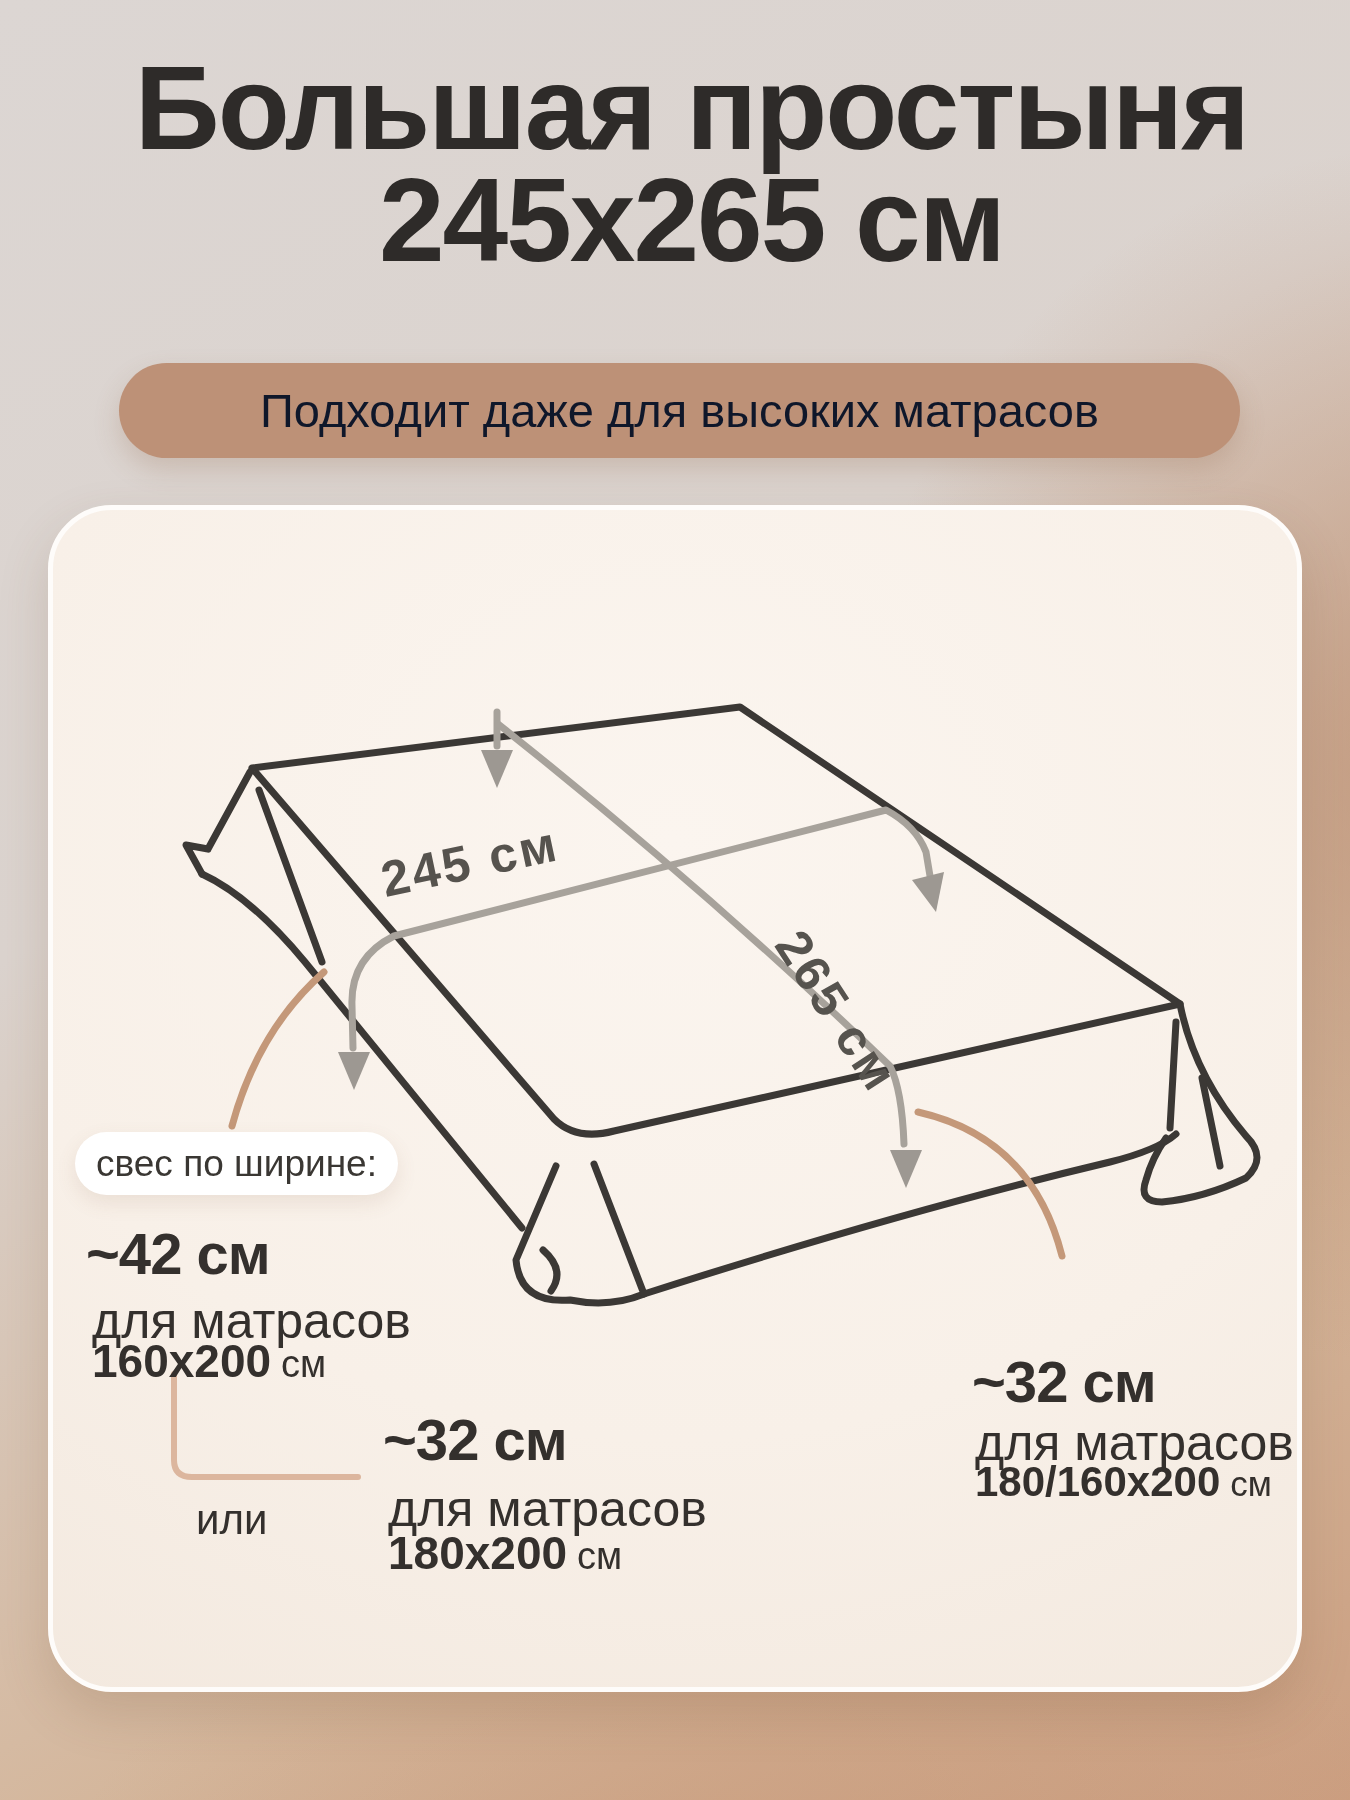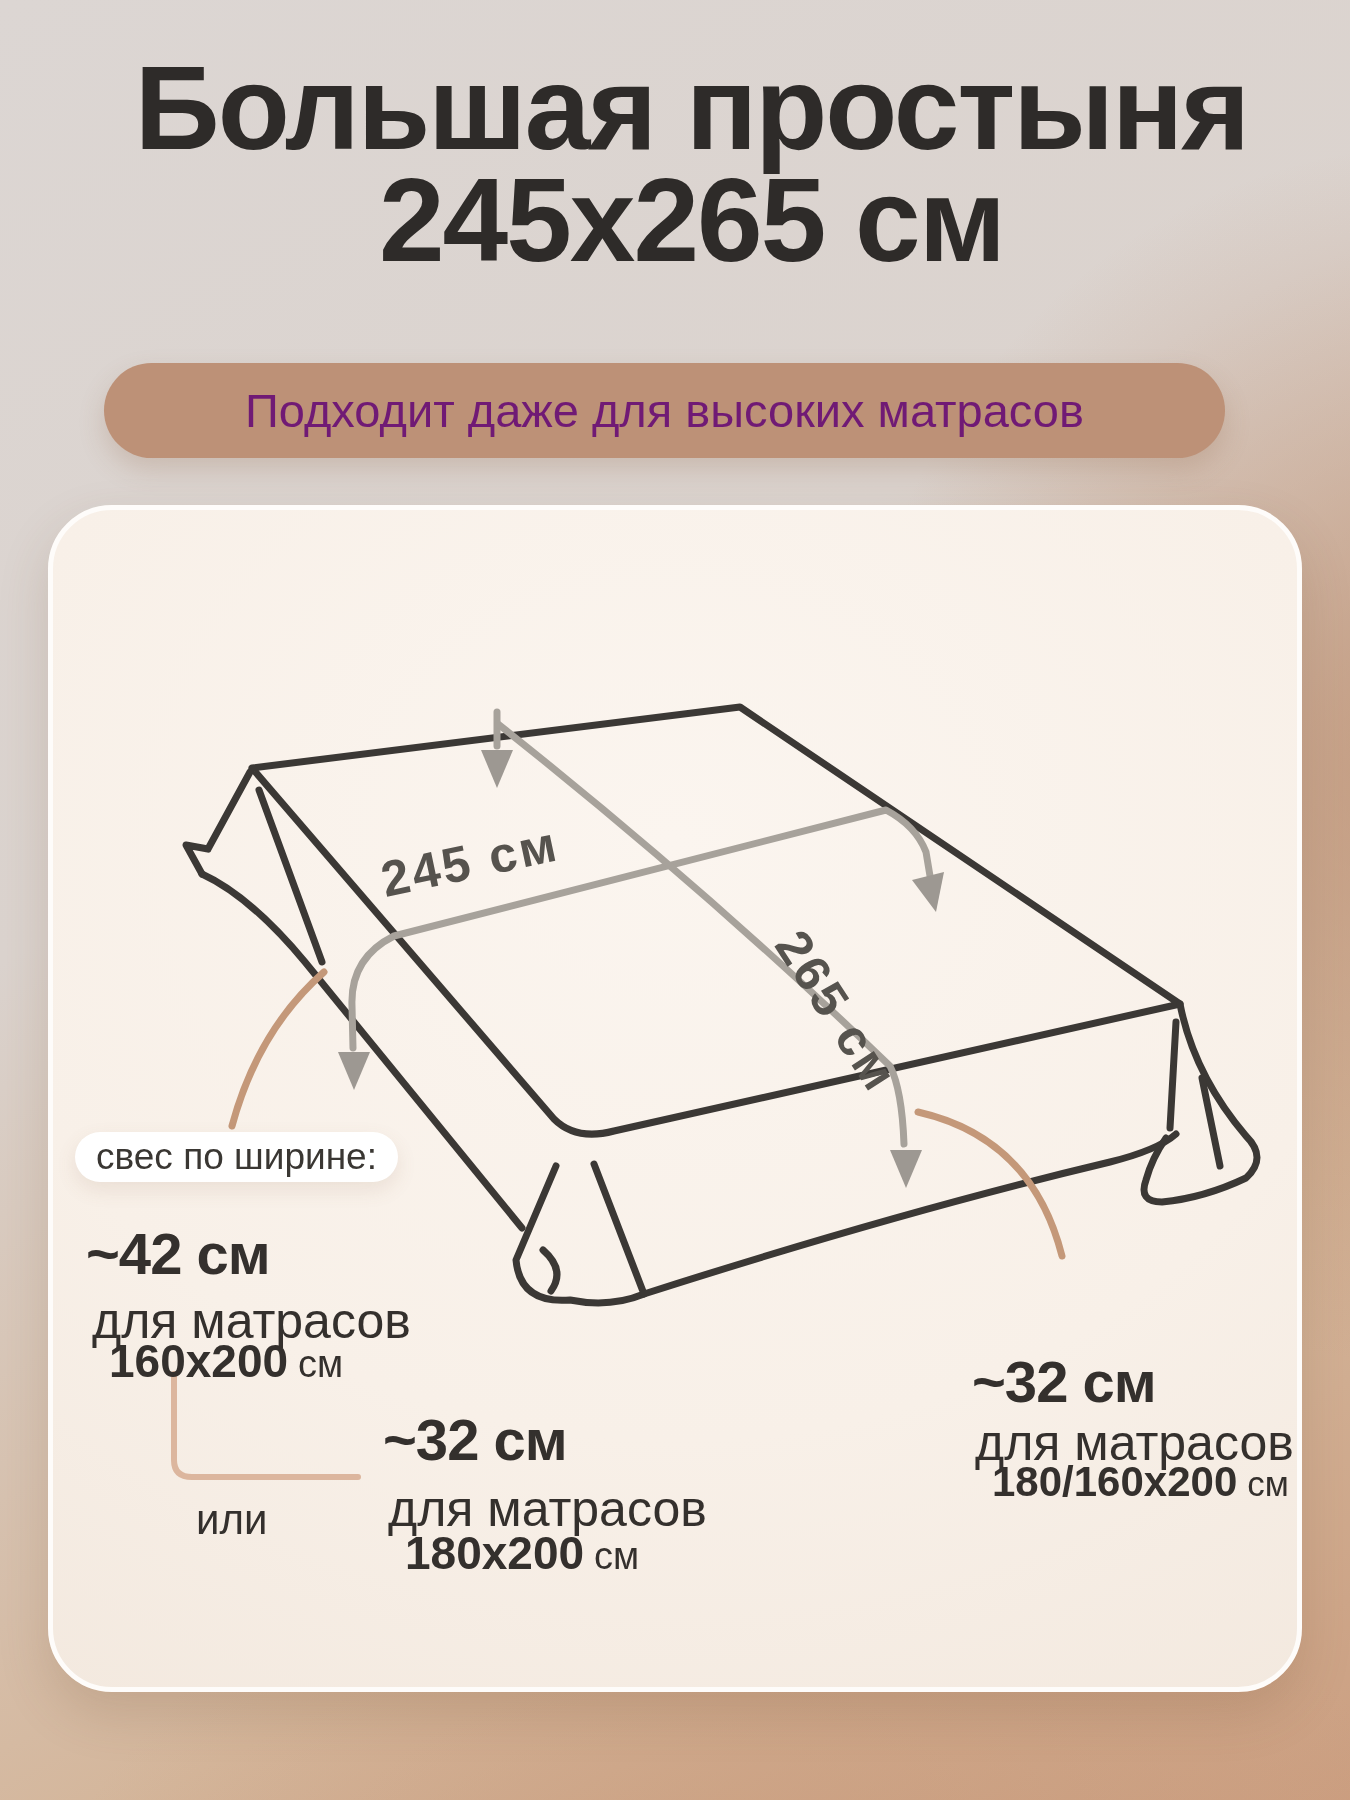--- a/index.html
+++ b/index.html
@@ -10,45 +10,45 @@
       radial-gradient(70% 55% at 105% 42%, rgba(183,130,97,.62) 0%, rgba(183,130,97,0) 62%),
       radial-gradient(85% 55% at 55% 118%, rgba(196,144,110,.55) 0%, rgba(196,144,110,0) 66%),
       linear-gradient(152deg,#dcd6d3 0%,#dbd3ce 38%,#d4b69b 74%,#cb9e80 100%);
     padding-left: 33px;
   }
   .title{
     position:absolute;top:52px;left:0;width:100%;text-align:center;
     font-size:118px;line-height:112px;font-weight:700;letter-spacing:-2px;color:#2e2b29;
   }
   .badge{
-    position:absolute;left:104px;top:363px;width:1121px;height:95px;border-radius:48px;
-    background:#bd9177;color:#701a75;font-size:47px;font-weight:400;
+    position:absolute;left:119px;top:363px;width:1121px;height:95px;border-radius:48px;
+    background:#bd9177;color:#0f172a;font-size:47px;font-weight:400;
     display:flex;align-items:center;justify-content:center;
     box-shadow:0 12px 26px rgba(140,95,65,.22);
   }
   .card{
     position:absolute;left:48px;top:505px;width:1254px;height:1187px;border-radius:64px;
     background:radial-gradient(95% 85% at 50% 28%, #fbf5ef 0%, #f8f0e8 60%, #f3e9df 100%);
     border:5px solid #fefcfa;box-sizing:border-box;
     box-shadow:0 22px 50px rgba(110,75,50,.18);
   }
   svg.overlay{position:absolute;left:0;top:0;}
   .dim{position:absolute;font-weight:700;color:#56534e;letter-spacing:3px;white-space:nowrap;}
   .dim-245{left:376px;top:852px;font-size:50px;transform:rotate(-12deg);transform-origin:left top;}
   .dim-265{left:812px;top:920px;font-size:50px;transform:rotate(57deg);transform-origin:left top;}
   .pill{
     position:absolute;background:#ffffff;border-radius:32px;color:#3a3733;font-size:37px;
     display:flex;align-items:center;justify-content:center;white-space:nowrap;
     box-shadow:0 8px 20px rgba(140,100,70,.12);
   }
-  .pill-width{left:75px;top:1132px;width:323px;height:50px;}
+  .pill-width{left:75px;top:1132px;width:323px;height:63px;}
   .pill-length{left:950px;top:1262px;width:297px;height:62px;}
   .val{position:absolute;font-size:58px;font-weight:800;white-space:nowrap;letter-spacing:-1px;}
   .for{position:absolute;font-size:50px;font-weight:400;white-space:nowrap;}
-  .sizeline{position:absolute;white-space:nowrap;margin-left:17px;}
+  .sizeline{position:absolute;white-space:nowrap;}
   .sizeline .dims{font-size:46px;font-weight:700;}
   .sizeline .unit{font-size:38px;font-weight:400;margin-left:10px;}
   .sizeline-sm .dims{font-size:42px;}
   .sizeline-sm .unit{font-size:35px;}
   .or{position:absolute;left:196px;top:1496px;font-size:42px;font-weight:400;}
   .v42{left:86px;top:1220px;}
   .f42{left:92px;top:1292px;}
   .s42{left:92px;top:1334px;}
   .v32m{left:383px;top:1406px;}
   .f32m{left:388px;top:1480px;}

